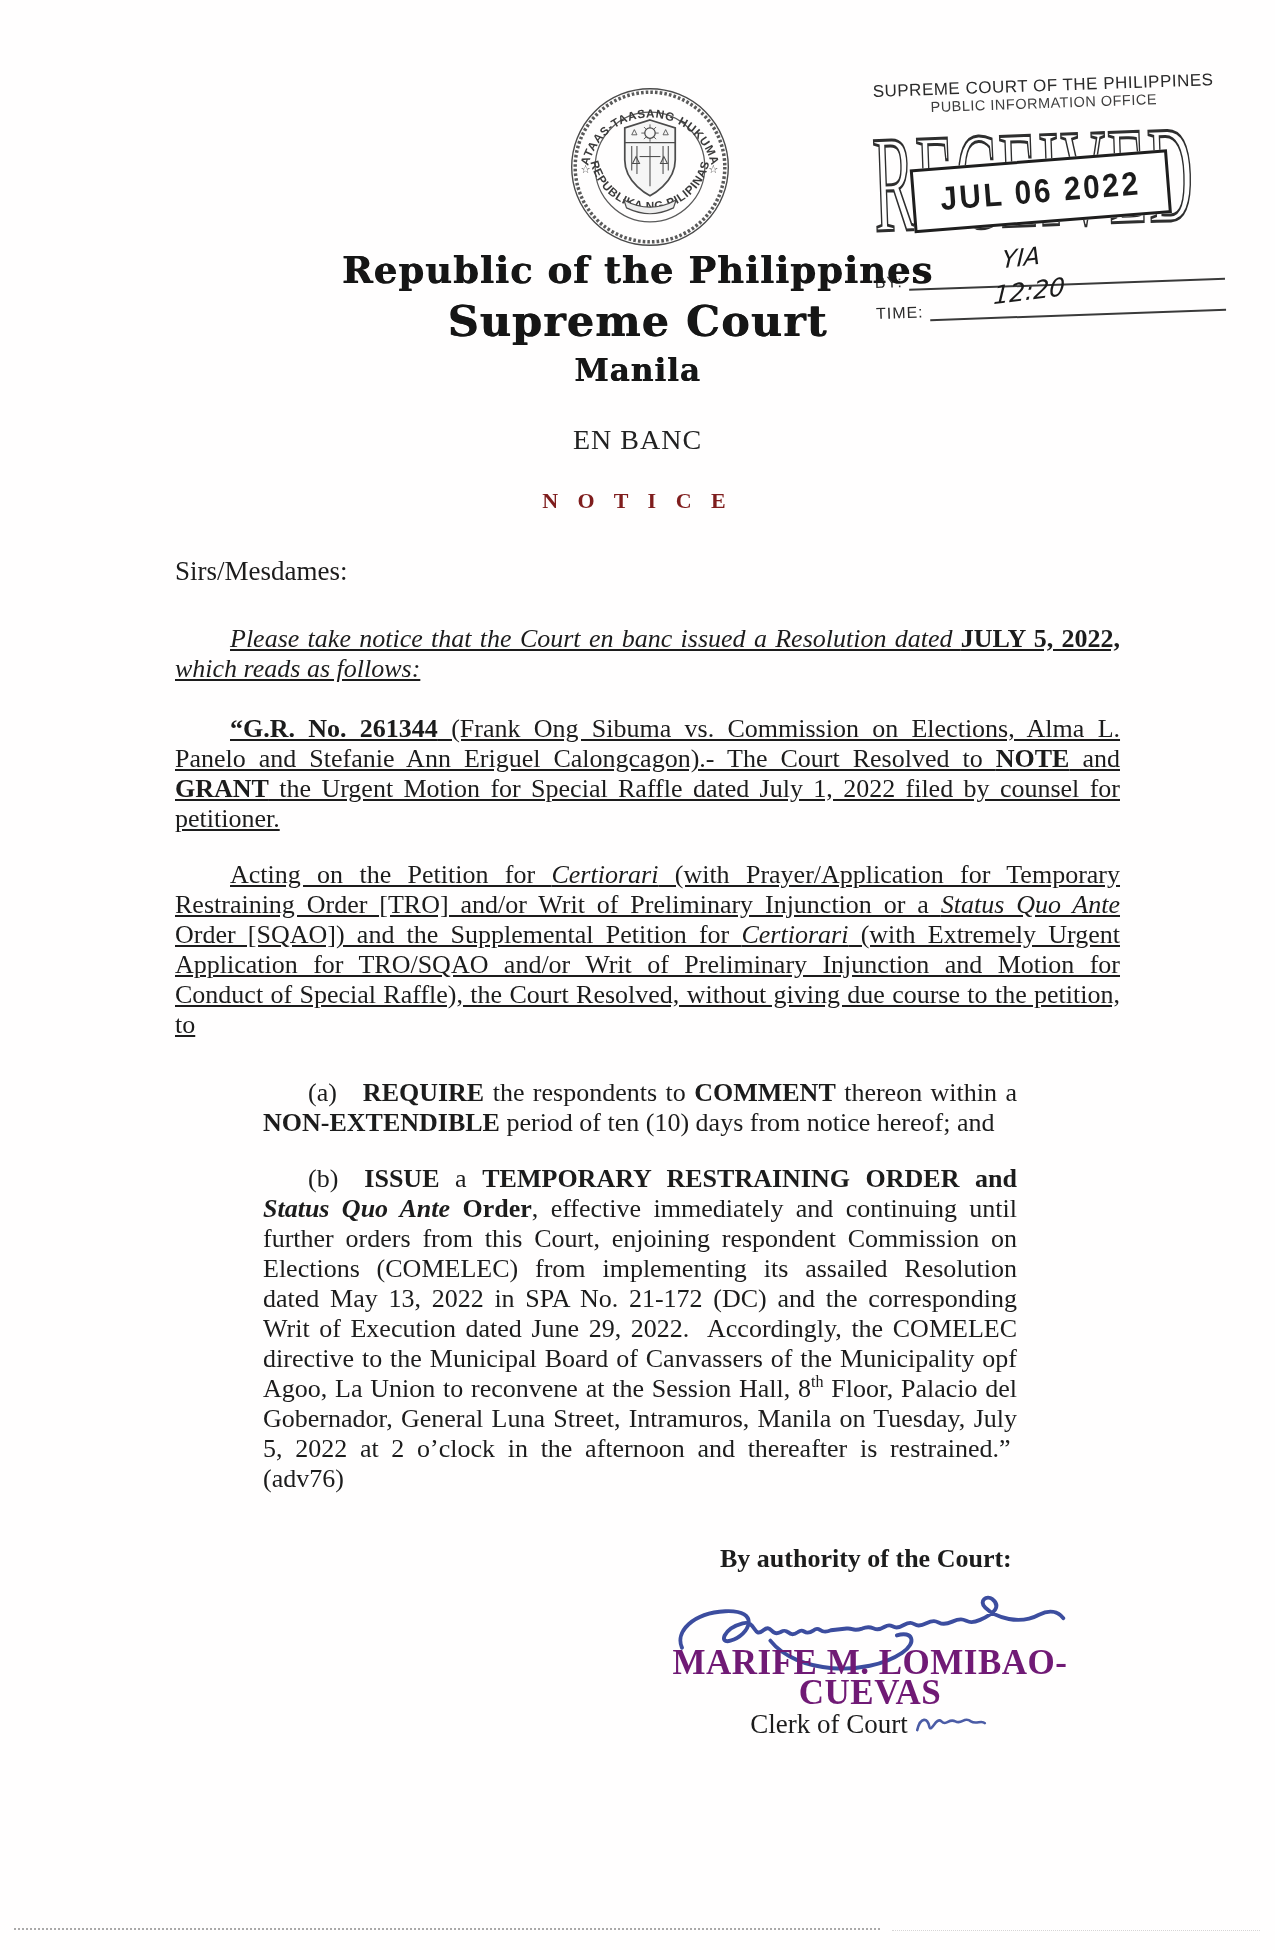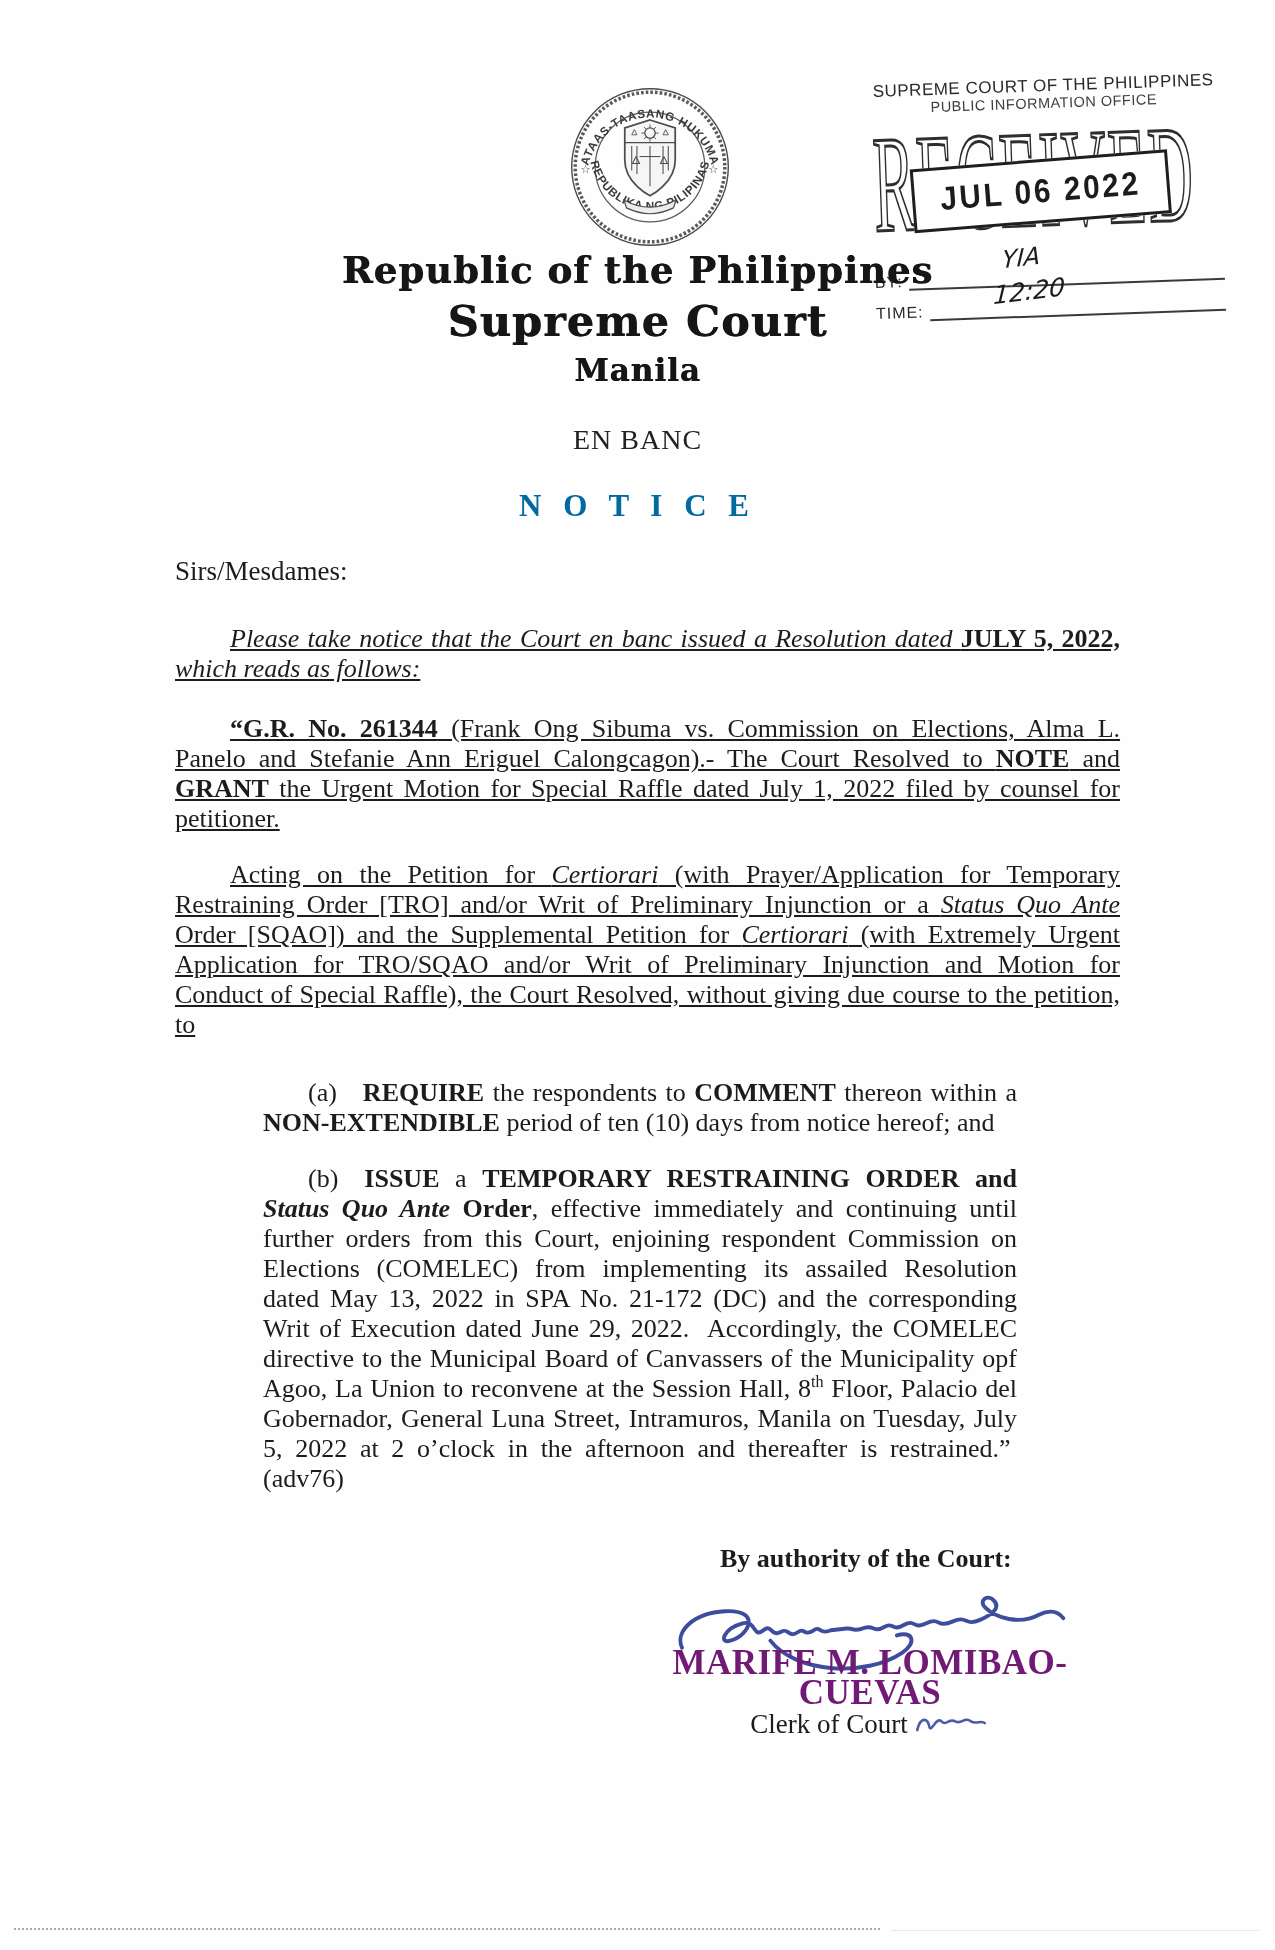--- a/index.html
+++ b/index.html
@@ -28,21 +28,21 @@
   .hand-time{left:118px;top:-14px;font-size:25px;}
 
   
   .hdr{position:absolute;left:0;width:100%;text-align:center;}
   .blackletter{font-family:"DejaVu Serif",serif;font-weight:bold;letter-spacing:1px;color:#161616;
                text-shadow:.6px 0 currentColor;}
   .hdr-republic{top:248px;font-size:37px;}
   .hdr-court{top:296px;font-size:43px;}
   .hdr-city{top:352px;font-size:31px;}
   .hdr-enbanc{top:424px;font-size:28px;letter-spacing:1px;color:#222;}
-  .hdr-notice{top:488px;font-size:31px;font-weight:bold;letter-spacing:7px;color:#0369a1;}
+  .hdr-notice{top:488px;font-size:22px;font-weight:bold;letter-spacing:7px;color:#7f1d1d;}
 
   
   .flow{position:absolute;left:175px;top:556px;width:945px;font-size:26px;line-height:30px;color:#1c1c1c;}
   .salutation{font-size:27px;}
   .para{text-align:justify;text-indent:55px;text-decoration:underline;}
   .p1{margin-top:38px;}
   .p2{margin-top:30px;}
   .p3{}
   .quote{text-align:justify;text-indent:45px;margin-left:88px;width:754px;}
   .qa{margin-top:38px;}

